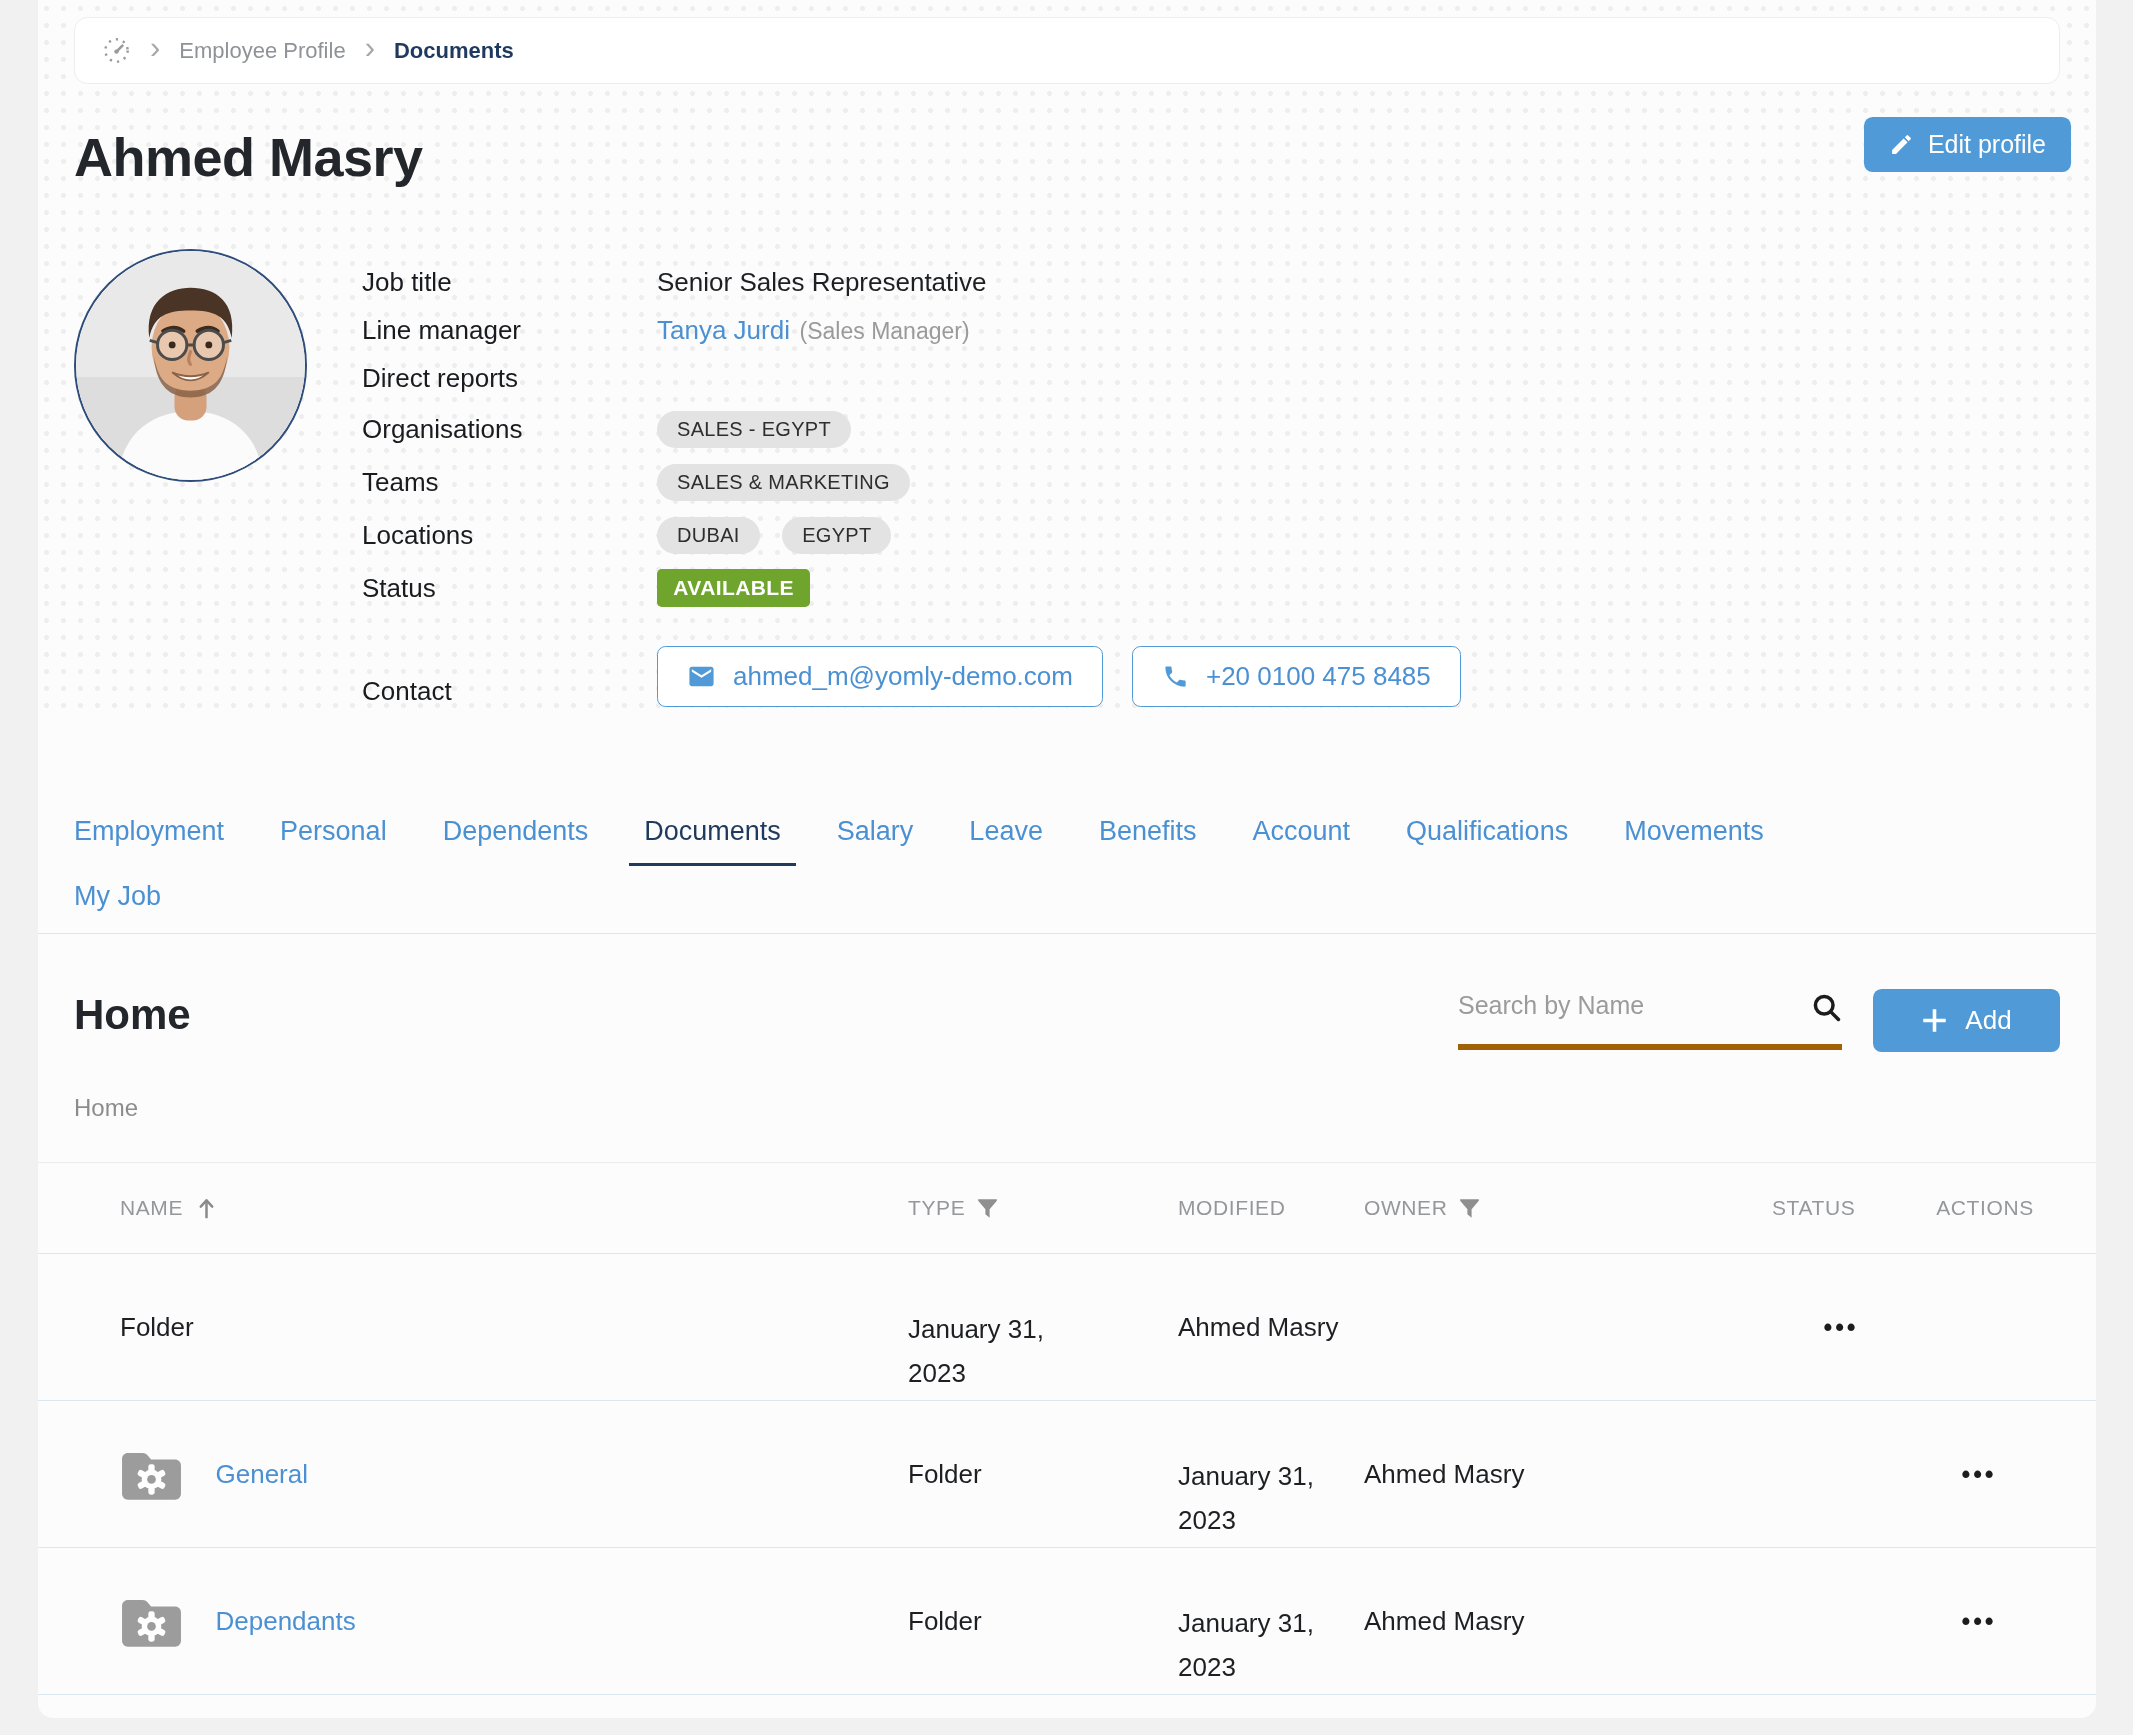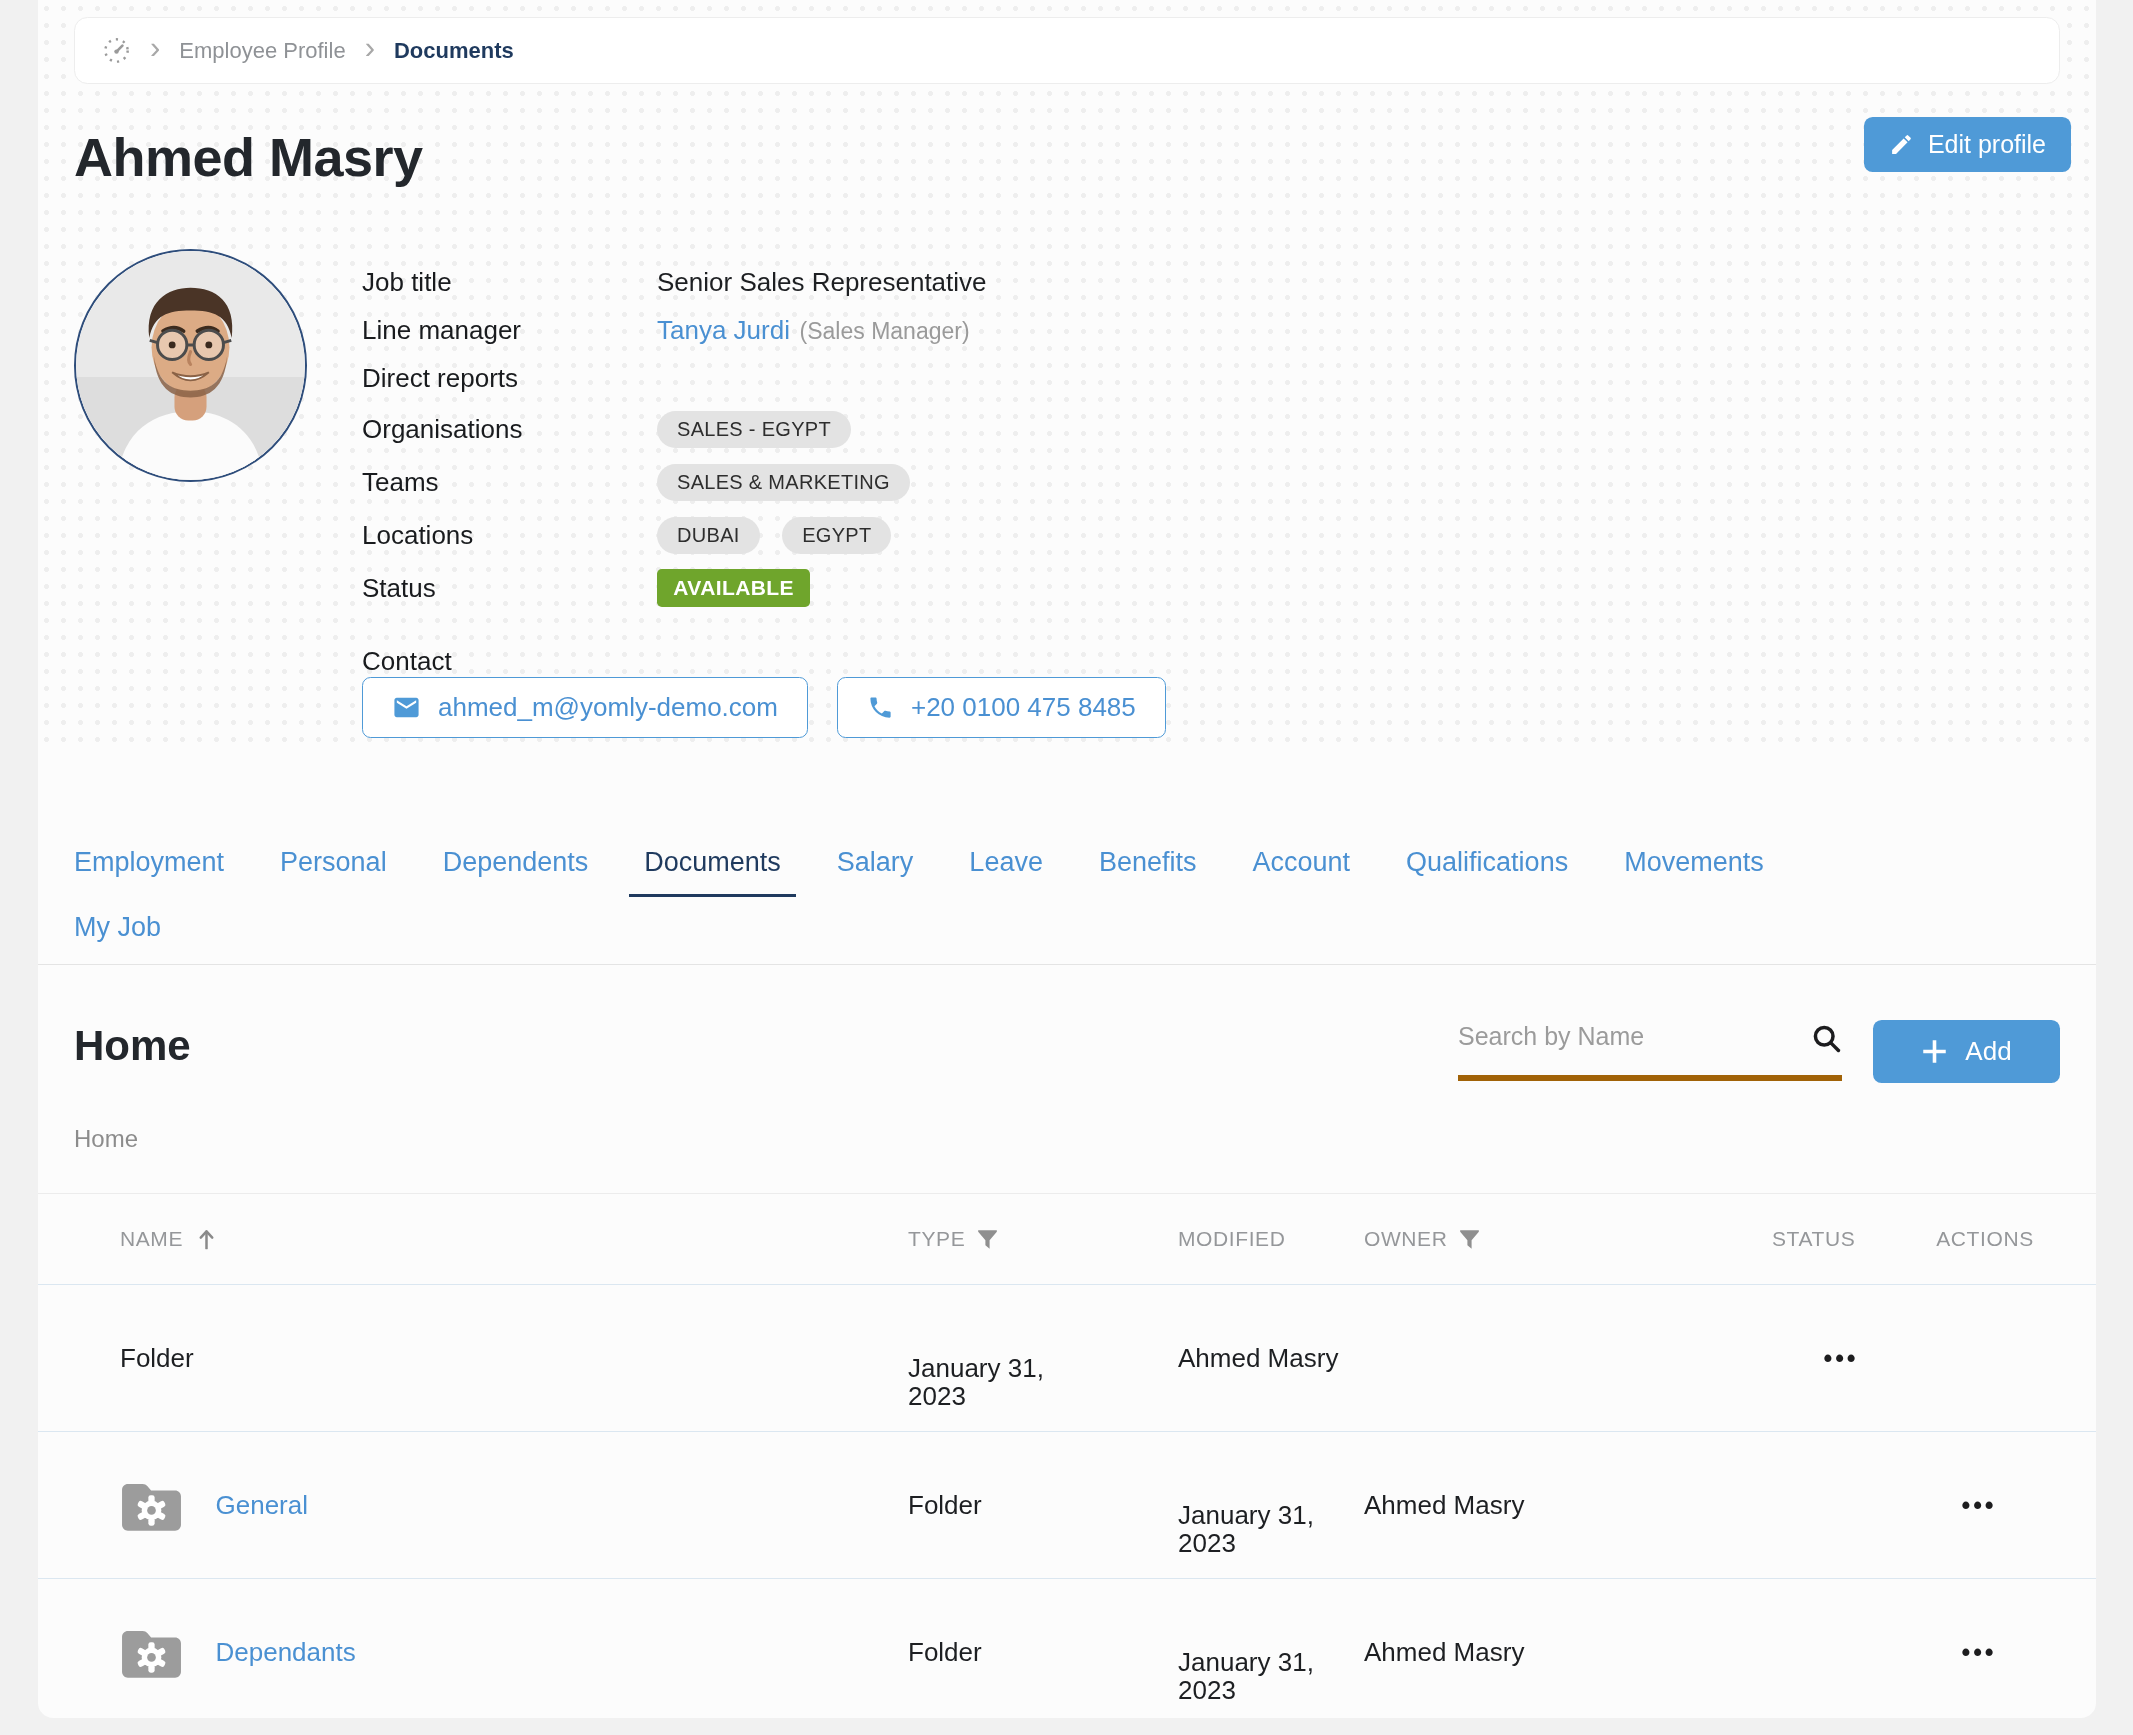--- a/index.html
+++ b/index.html
@@ -68,21 +68,21 @@
     height:37px; padding:0 20px; margin-right:15.3px;
     background:#e3e3e3; border-radius:19px;
     font-size:20px; font-weight:500; color:#2e2e2e; letter-spacing:0.3px;
   }
   .status-badge {
     display:inline-flex; align-items:center;
     height:38px; padding:0 16.3px;
     background:#6fa52c; border-radius:4.8px;
     font-size:21px; font-weight:700; color:#fff; letter-spacing:0.4px;
   }
-  .contact-row { margin-top:31px; align-items:flex-start; display:flex;flex-direction:column; }
+  .contact-row { margin-top:31px; align-items:flex-end; display:flex; }
   .contact-btns { display:flex; gap:29px; }
   .contact-btn {
     height:61px; padding:0 29px;
     background:#fff; border:1.9px solid #4f9ad7; border-radius:8.6px;
     display:flex; align-items:center; gap:17px;
     font-size:26px; color:#4a90d2; font-family:inherit; cursor:pointer;
   }
   
   .tabs {
     margin-top:88px;
@@ -138,21 +138,21 @@
     height:92px;
     border-top:1px solid #ececec;
     border-bottom:1px solid #dbe7f1;
   }
   .th {
     font-size:21px; color:#95979a; letter-spacing:0.6px;
     display:flex; align-items:center; gap:11.5px;
   }
   .data-row { height:147px; border-bottom:1px solid #dbe7f1; }
   .cell { font-size:26px; color:#1d1f22; }
-  .cell-modified { line-height:28px; max-width:143px;margin-top:48px; }
+  .cell-modified { line-height:44px; max-width:143px;margin-top:48px; }
   .name-cell { display:flex; align-items:center; gap:32.5px; }
   .name-link { font-size:26px; }
   .more-btn {
     border:none; background:transparent; cursor:pointer;
     font-size:25px; letter-spacing:2.9px; color:#1d1d1f; font-weight:700;
     width:138px; text-align:center; font-family:inherit;
   }
   .icon { display:inline-flex; align-items:center; justify-content:center; }
 </style>
 </head>

